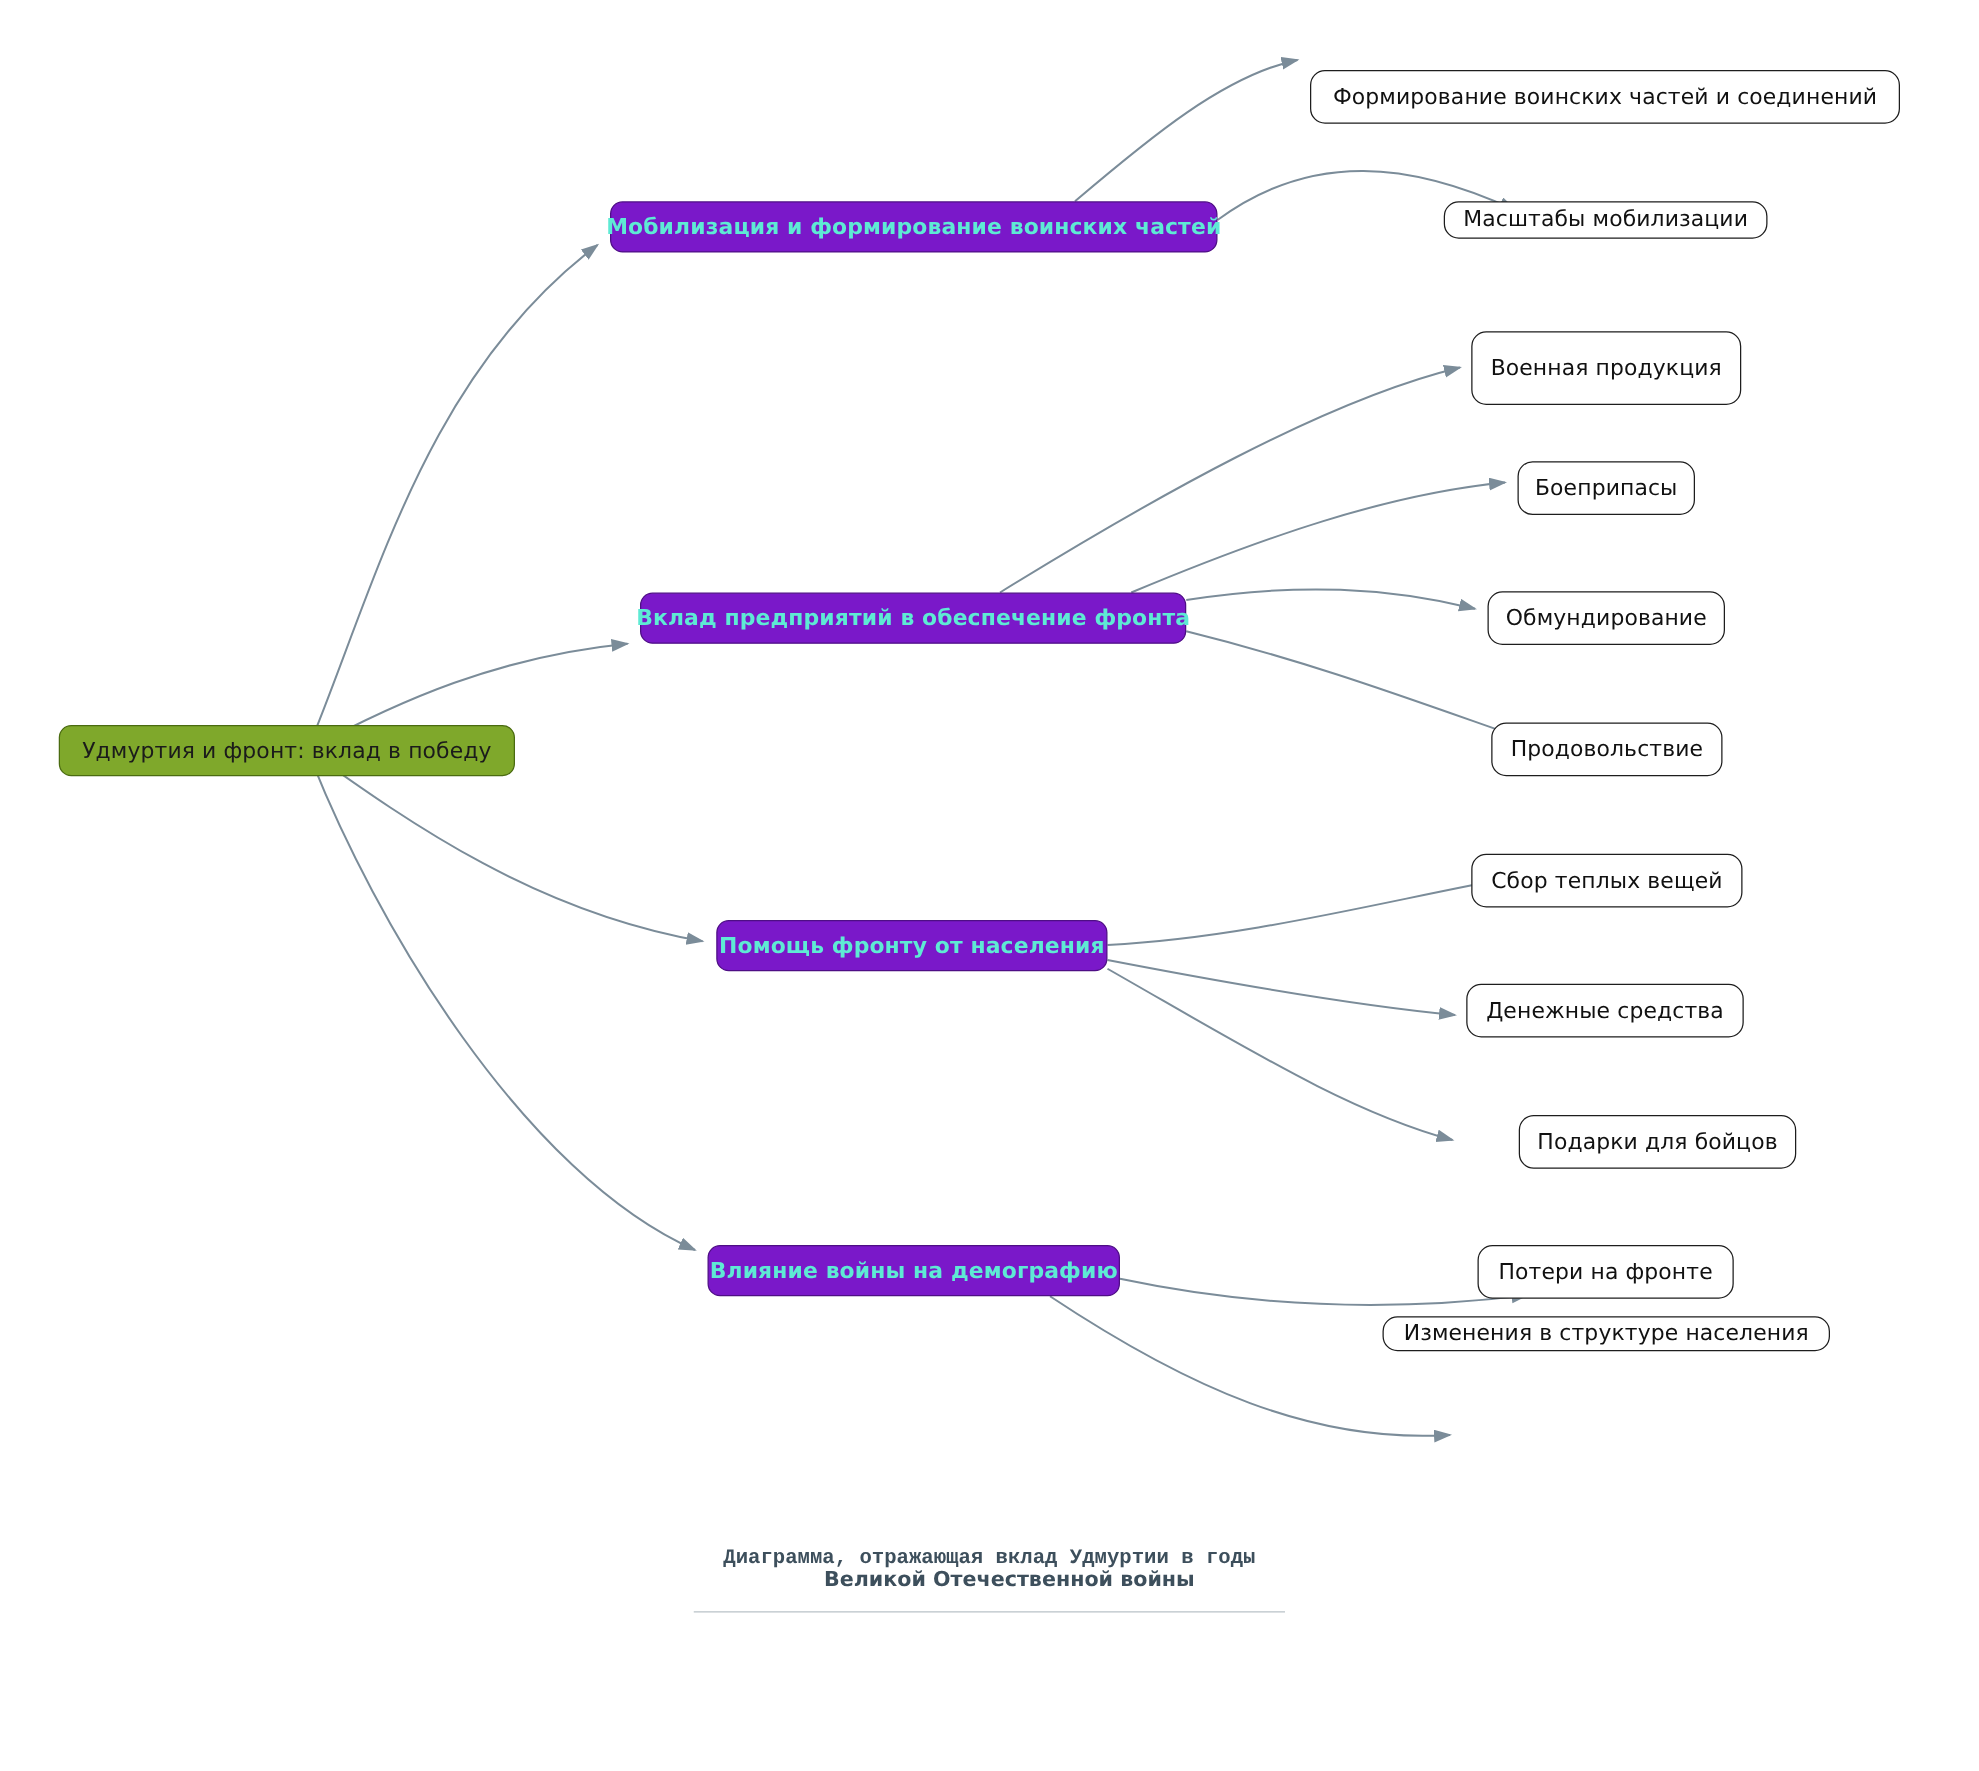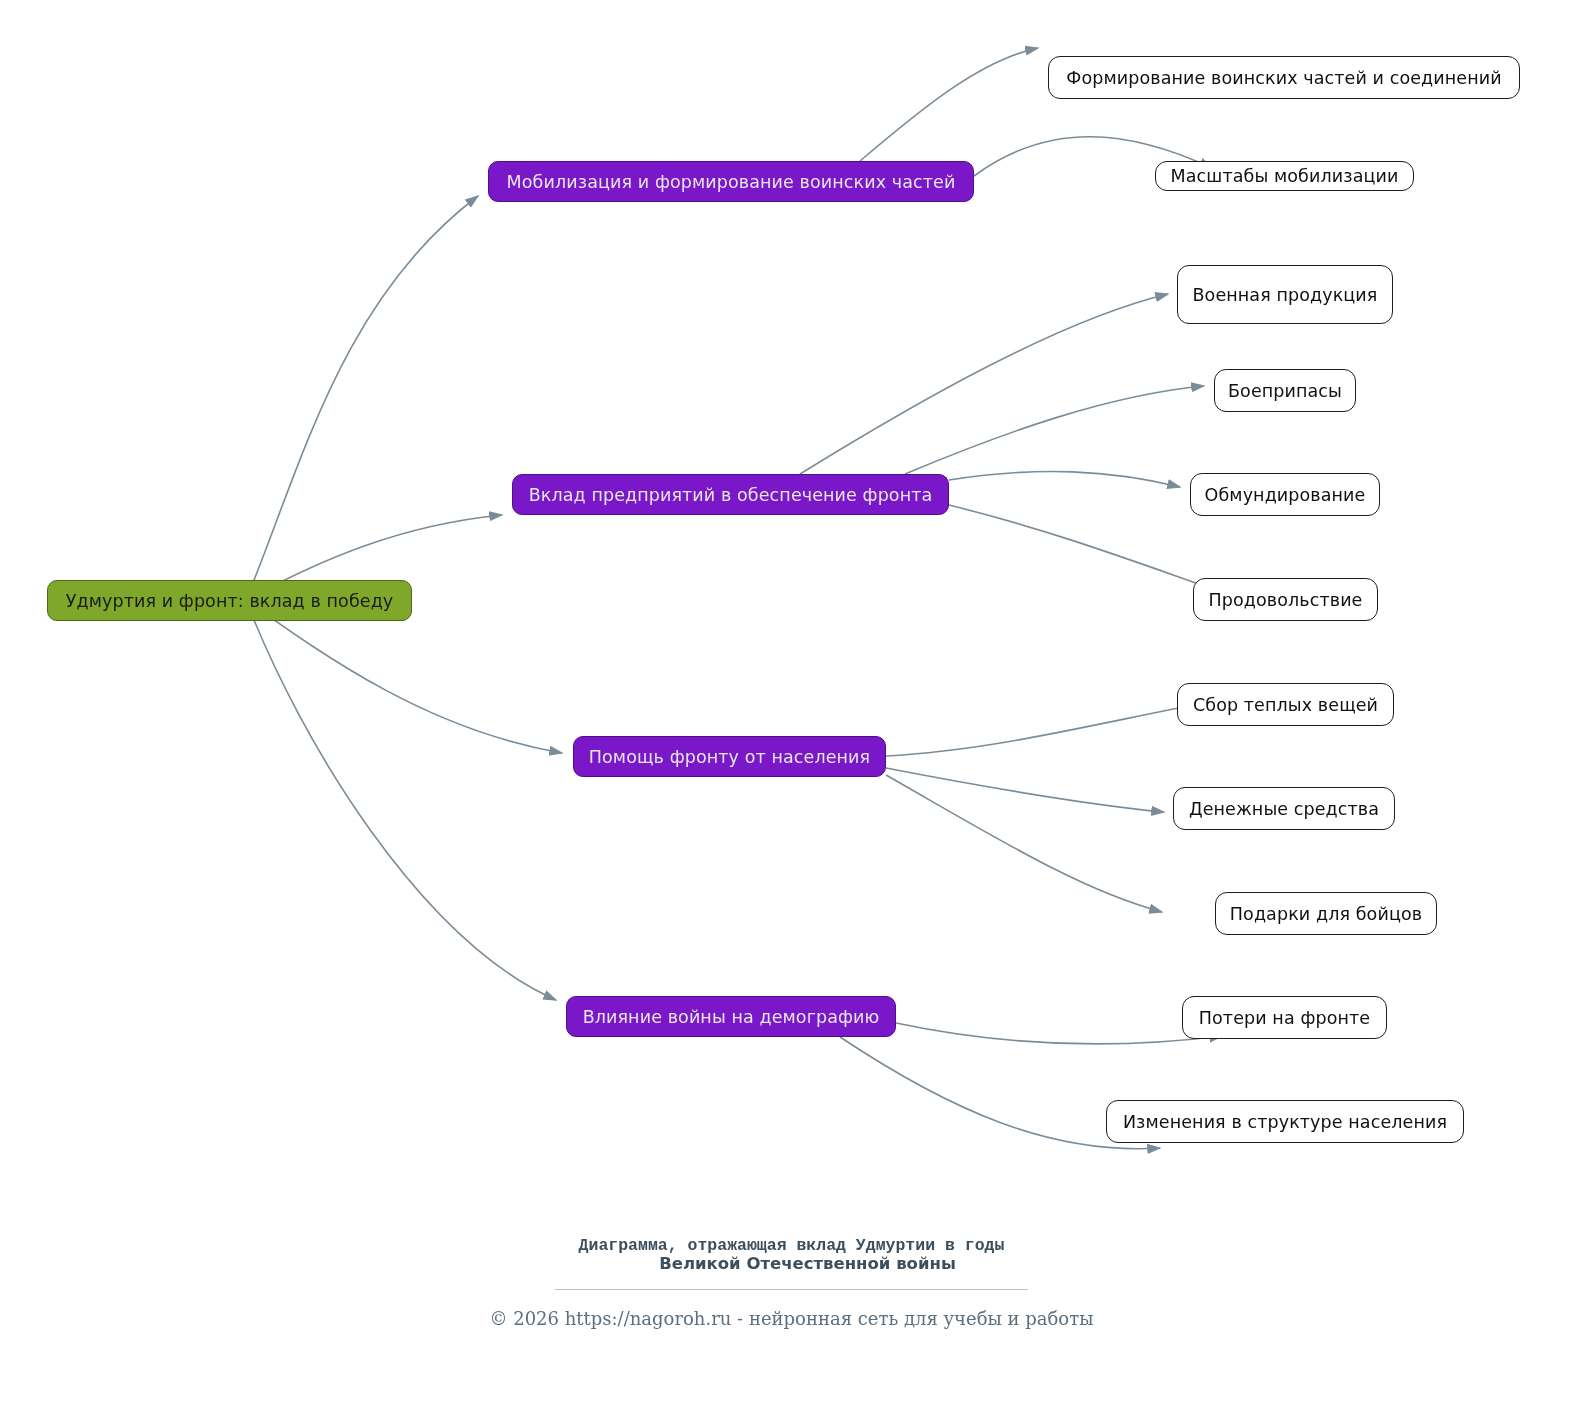--- a/index.html
+++ b/index.html
@@ -41,22 +41,22 @@
     background: #7fa82b;
     border: 1.4px solid #4a6b10;
     color: #1b1b1b;
     font-size: 17.5px;
     border-radius: 10px;
   }
   .node.branch {
     background: #7b1fcf;
     background: #7a18c9;
     border: 1.4px solid #4e0e85;
-    color: #e5e5e5;
-    font-weight: 400;
+    color: #5eead4;
+    font-weight: 700;
     border-radius: 10px;
   }
   .node.leaf {
     background: #ffffff;
     border: 1.5px solid #1d1d1d;
     color: #111111;
     border-radius: 12px;
     font-weight: 400;
   }
   .caption {
@@ -161,29 +161,26 @@
   <div class="node leaf" style="left:1173px; top:892px; width:222px; height:43px;margin-left:42px;">
     <span>Подарки для бойцов</span>
   </div>
 
   <div class="node branch" style="left:566px; top:996px; width:330px; height:41px;">
     <span>Влияние войны на демографию</span>
   </div>
   <div class="node leaf" style="left:1182px; top:996px; width:205px; height:43px;">
     <span>Потери на фронте</span>
   </div>
-  <div class="node leaf" style="left:1106px; top:1100px; width:358px; height:43px;">
+  <div class="node leaf" style="left:1106px; top:1053px; width:358px; height:28px;">
     <span>Изменения в структуре населения</span>
   </div>
 
   <div class="caption" style="top:1235px;font-family:Liberation Mono, monospace;">
     <span>Диаграмма, отражающая вклад Удмуртии в годы</span>
   </div>
   <div class="caption" style="top:1253px;padding-left:16px;">
     <span>Великой Отечественной войны</span>
   </div>
   <div class="caption-rule" style="left:555px; top:1289px; width:473px;"></div>
 
-  <div class="footer" style="top:1308px;">
-    <span>© 2026 https://nagoroh.ru - нейронная сеть для учебы и работы</span>
-  </div>
 
 </div>
 
 </body></html>

